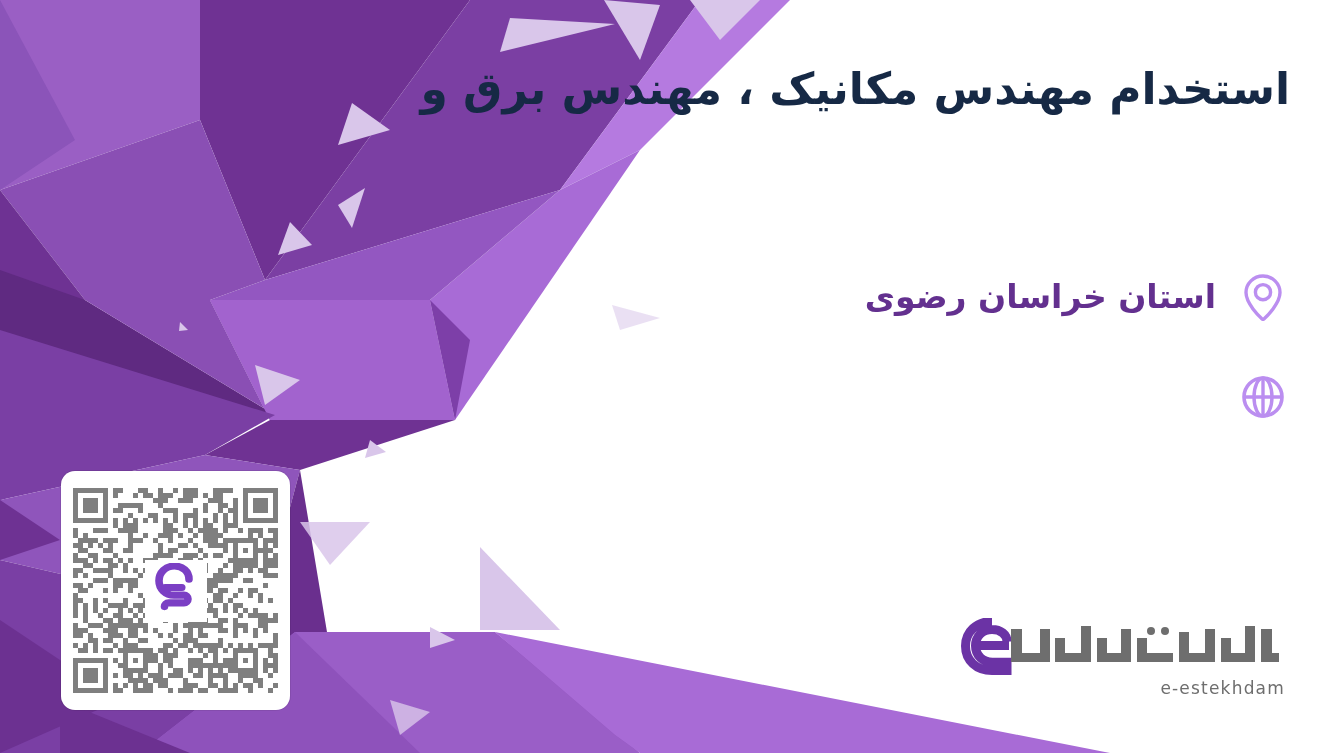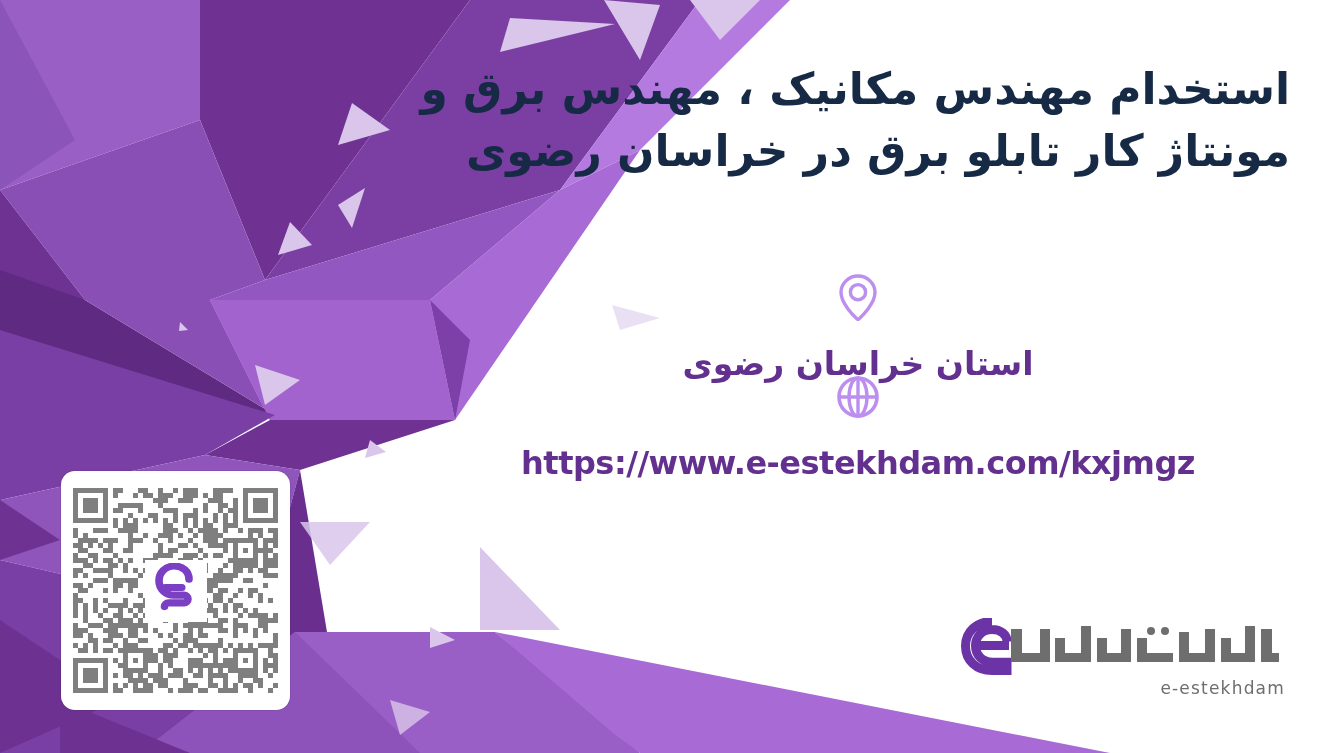--- a/index.html
+++ b/index.html
@@ -45,21 +45,20 @@
     font-weight: bold;
     font-size: 44px;
     line-height: 1.42;
     letter-spacing: 0px;
   }
 
   
   .info-row {
     position: absolute;
     display: flex;
-    flex-direction: column;
     align-items: center;
     justify-content: flex-start;
     gap: 22px;
     direction: rtl;
   }
   #row-location {
     top: 272px;
     right: 52px;
     width: 860px;
   }
@@ -197,21 +196,20 @@
       <polygon points="390,700 430,712 400,735" opacity="0.8"></polygon>
       <polygon points="180,322 188,330 179,331"></polygon>
       <polygon points="612,305 660,318 620,330" opacity="0.55"></polygon>
     </g>
   </svg>
 
   <div id="content">
 
     <div class="title">
       <div>استخدام مهندس مکانیک ، مهندس برق و</div>
-      <div>مونتاژ کار تابلو برق در خراسان رضوی</div>
     </div>
 
     <div class="info-row" id="row-location">
       <span class="info-icon">
         <svg width="46" height="50" viewBox="0 0 46 50" aria-hidden="true">
           <path d="M23 4 C13.6 4 6 11.5 6 20.6 C6 31.5 19.3 44.4 22.1 46.9 a1.4 1.4 0 0 0 1.8 0 C26.7 44.4 40 31.5 40 20.6 C40 11.5 32.4 4 23 4 Z" fill="none" stroke="#bb8ef0" stroke-width="3.4" stroke-linejoin="round"></path>
           <circle cx="23" cy="20.2" r="7.6" fill="none" stroke="#bb8ef0" stroke-width="3.4"></circle>
         </svg>
       </span>
       <span class="info-text">استان خراسان رضوی</span>
@@ -219,21 +217,20 @@
 
     <div class="info-row" id="row-url">
       <span class="info-icon">
         <svg width="48" height="48" viewBox="0 0 48 48" aria-hidden="true">
           <circle cx="24" cy="24" r="19" fill="none" stroke="#bb8ef0" stroke-width="3.6"></circle>
           <ellipse cx="24" cy="24" rx="9" ry="19" fill="none" stroke="#bb8ef0" stroke-width="3.4"></ellipse>
           <line x1="5" y1="24" x2="43" y2="24" stroke="#bb8ef0" stroke-width="3.4"></line>
           <line x1="24" y1="5" x2="24" y2="43" stroke="#bb8ef0" stroke-width="3.4"></line>
         </svg>
       </span>
-      <span class="info-text ltr">https://www.e-estekhdam.com/kxjmgz</span>
     </div>
 
     <div id="qr-card">
       <div id="qr-inner">
         <svg id="qr-svg" viewBox="0 0 41 41" shape-rendering="crispEdges" aria-hidden="true">
           <rect x="0" y="0" width="41" height="41" fill="#ffffff"></rect>
           <g id="qr-modules" fill="#7f7f7f">
               <path d="M0 0h1v1h-1zM1 0h1v1h-1zM2 0h1v1h-1zM3 0h1v1h-1zM4 0h1v1h-1zM5 0h1v1h-1zM6 0h1v1h-1zM8 0h1v1h-1zM9 0h1v1h-1zM13 0h1v1h-1zM14 0h1v1h-1zM17 0h1v1h-1zM20 0h1v1h-1zM22 0h1v1h-1zM23 0h1v1h-1zM24 0h1v1h-1zM28 0h1v1h-1zM29 0h1v1h-1zM30 0h1v1h-1zM31 0h1v1h-1zM34 0h1v1h-1zM35 0h1v1h-1zM36 0h1v1h-1zM37 0h1v1h-1zM38 0h1v1h-1zM39 0h1v1h-1zM40 0h1v1h-1zM0 1h1v1h-1zM6 1h1v1h-1zM8 1h1v1h-1zM12 1h1v1h-1zM14 1h1v1h-1zM15 1h1v1h-1zM17 1h1v1h-1zM18 1h1v1h-1zM19 1h1v1h-1zM22 1h1v1h-1zM23 1h1v1h-1zM24 1h1v1h-1zM26 1h1v1h-1zM28 1h1v1h-1zM29 1h1v1h-1zM34 1h1v1h-1zM40 1h1v1h-1zM0 2h1v1h-1zM2 2h1v1h-1zM3 2h1v1h-1zM4 2h1v1h-1zM6 2h1v1h-1zM16 2h1v1h-1zM17 2h1v1h-1zM18 2h1v1h-1zM21 2h1v1h-1zM22 2h1v1h-1zM23 2h1v1h-1zM27 2h1v1h-1zM28 2h1v1h-1zM29 2h1v1h-1zM32 2h1v1h-1zM34 2h1v1h-1zM36 2h1v1h-1zM37 2h1v1h-1zM38 2h1v1h-1zM40 2h1v1h-1zM0 3h1v1h-1zM2 3h1v1h-1zM3 3h1v1h-1zM4 3h1v1h-1zM6 3h1v1h-1zM9 3h1v1h-1zM10 3h1v1h-1zM11 3h1v1h-1zM12 3h1v1h-1zM13 3h1v1h-1zM17 3h1v1h-1zM26 3h1v1h-1zM29 3h1v1h-1zM30 3h1v1h-1zM32 3h1v1h-1zM34 3h1v1h-1zM36 3h1v1h-1zM37 3h1v1h-1zM38 3h1v1h-1zM40 3h1v1h-1zM0 4h1v1h-1zM2 4h1v1h-1zM3 4h1v1h-1zM4 4h1v1h-1zM6 4h1v1h-1zM8 4h1v1h-1zM9 4h1v1h-1zM13 4h1v1h-1zM18 4h1v1h-1zM19 4h1v1h-1zM20 4h1v1h-1zM24 4h1v1h-1zM26 4h1v1h-1zM29 4h1v1h-1zM31 4h1v1h-1zM32 4h1v1h-1zM34 4h1v1h-1zM36 4h1v1h-1zM37 4h1v1h-1zM38 4h1v1h-1zM40 4h1v1h-1zM0 5h1v1h-1zM6 5h1v1h-1zM11 5h1v1h-1zM15 5h1v1h-1zM16 5h1v1h-1zM20 5h1v1h-1zM22 5h1v1h-1zM23 5h1v1h-1zM24 5h1v1h-1zM28 5h1v1h-1zM30 5h1v1h-1zM32 5h1v1h-1zM34 5h1v1h-1zM40 5h1v1h-1zM0 6h1v1h-1zM1 6h1v1h-1zM2 6h1v1h-1zM3 6h1v1h-1zM4 6h1v1h-1zM5 6h1v1h-1zM6 6h1v1h-1zM8 6h1v1h-1zM10 6h1v1h-1zM12 6h1v1h-1zM14 6h1v1h-1zM16 6h1v1h-1zM18 6h1v1h-1zM20 6h1v1h-1zM22 6h1v1h-1zM24 6h1v1h-1zM26 6h1v1h-1zM28 6h1v1h-1zM30 6h1v1h-1zM32 6h1v1h-1zM34 6h1v1h-1zM35 6h1v1h-1zM36 6h1v1h-1zM37 6h1v1h-1zM38 6h1v1h-1zM39 6h1v1h-1zM40 6h1v1h-1zM8 7h1v1h-1zM10 7h1v1h-1zM11 7h1v1h-1zM12 7h1v1h-1zM18 7h1v1h-1zM19 7h1v1h-1zM22 7h1v1h-1zM24 7h1v1h-1zM26 7h1v1h-1zM27 7h1v1h-1zM30 7h1v1h-1zM31 7h1v1h-1zM32 7h1v1h-1zM0 8h1v1h-1zM4 8h1v1h-1zM5 8h1v1h-1zM6 8h1v1h-1zM9 8h1v1h-1zM10 8h1v1h-1zM11 8h1v1h-1zM12 8h1v1h-1zM18 8h1v1h-1zM19 8h1v1h-1zM20 8h1v1h-1zM23 8h1v1h-1zM25 8h1v1h-1zM26 8h1v1h-1zM27 8h1v1h-1zM28 8h1v1h-1zM30 8h1v1h-1zM33 8h1v1h-1zM35 8h1v1h-1zM36 8h1v1h-1zM37 8h1v1h-1zM39 8h1v1h-1zM40 8h1v1h-1zM0 9h1v1h-1zM2 9h1v1h-1zM11 9h1v1h-1zM14 9h1v1h-1zM17 9h1v1h-1zM18 9h1v1h-1zM19 9h1v1h-1zM21 9h1v1h-1zM24 9h1v1h-1zM26 9h1v1h-1zM27 9h1v1h-1zM28 9h1v1h-1zM29 9h1v1h-1zM35 9h1v1h-1zM37 9h1v1h-1zM40 9h1v1h-1zM1 10h1v1h-1zM2 10h1v1h-1zM3 10h1v1h-1zM4 10h1v1h-1zM6 10h1v1h-1zM7 10h1v1h-1zM8 10h1v1h-1zM11 10h1v1h-1zM12 10h1v1h-1zM13 10h1v1h-1zM16 10h1v1h-1zM19 10h1v1h-1zM23 10h1v1h-1zM26 10h1v1h-1zM27 10h1v1h-1zM28 10h1v1h-1zM30 10h1v1h-1zM31 10h1v1h-1zM32 10h1v1h-1zM33 10h1v1h-1zM34 10h1v1h-1zM35 10h1v1h-1zM36 10h1v1h-1zM38 10h1v1h-1zM39 10h1v1h-1zM40 10h1v1h-1zM0 11h1v1h-1zM1 11h1v1h-1zM3 11h1v1h-1zM5 11h1v1h-1zM7 11h1v1h-1zM11 11h1v1h-1zM17 11h1v1h-1zM21 11h1v1h-1zM22 11h1v1h-1zM24 11h1v1h-1zM27 11h1v1h-1zM28 11h1v1h-1zM29 11h1v1h-1zM30 11h1v1h-1zM32 11h1v1h-1zM36 11h1v1h-1zM38 11h1v1h-1zM40 11h1v1h-1zM1 12h1v1h-1zM2 12h1v1h-1zM6 12h1v1h-1zM7 12h1v1h-1zM10 12h1v1h-1zM11 12h1v1h-1zM17 12h1v1h-1zM19 12h1v1h-1zM20 12h1v1h-1zM25 12h1v1h-1zM30 12h1v1h-1zM32 12h1v1h-1zM34 12h1v1h-1zM36 12h1v1h-1zM37 12h1v1h-1zM38 12h1v1h-1zM39 12h1v1h-1zM0 13h1v1h-1zM3 13h1v1h-1zM4 13h1v1h-1zM8 13h1v1h-1zM16 13h1v1h-1zM17 13h1v1h-1zM18 13h1v1h-1zM19 13h1v1h-1zM22 13h1v1h-1zM23 13h1v1h-1zM24 13h1v1h-1zM26 13h1v1h-1zM28 13h1v1h-1zM29 13h1v1h-1zM32 13h1v1h-1zM36 13h1v1h-1zM38 13h1v1h-1zM40 13h1v1h-1zM0 14h1v1h-1zM1 14h1v1h-1zM2 14h1v1h-1zM4 14h1v1h-1zM6 14h1v1h-1zM7 14h1v1h-1zM9 14h1v1h-1zM11 14h1v1h-1zM14 14h1v1h-1zM15 14h1v1h-1zM16 14h1v1h-1zM21 14h1v1h-1zM22 14h1v1h-1zM23 14h1v1h-1zM25 14h1v1h-1zM31 14h1v1h-1zM32 14h1v1h-1zM33 14h1v1h-1zM34 14h1v1h-1zM35 14h1v1h-1zM36 14h1v1h-1zM38 14h1v1h-1zM39 14h1v1h-1zM40 14h1v1h-1zM2 15h1v1h-1zM3 15h1v1h-1zM7 15h1v1h-1zM8 15h1v1h-1zM10 15h1v1h-1zM26 15h1v1h-1zM30 15h1v1h-1zM32 15h1v1h-1zM33 15h1v1h-1zM34 15h1v1h-1zM35 15h1v1h-1zM36 15h1v1h-1zM38 15h1v1h-1zM39 15h1v1h-1zM40 15h1v1h-1zM0 16h1v1h-1zM1 16h1v1h-1zM4 16h1v1h-1zM5 16h1v1h-1zM6 16h1v1h-1zM7 16h1v1h-1zM10 16h1v1h-1zM12 16h1v1h-1zM14 16h1v1h-1zM26 16h1v1h-1zM29 16h1v1h-1zM32 16h1v1h-1zM33 16h1v1h-1zM35 16h1v1h-1zM37 16h1v1h-1zM38 16h1v1h-1zM0 17h1v1h-1zM2 17h1v1h-1zM7 17h1v1h-1zM13 17h1v1h-1zM28 17h1v1h-1zM29 17h1v1h-1zM30 17h1v1h-1zM31 17h1v1h-1zM32 17h1v1h-1zM38 17h1v1h-1zM39 17h1v1h-1zM40 17h1v1h-1zM4 18h1v1h-1zM5 18h1v1h-1zM6 18h1v1h-1zM8 18h1v1h-1zM9 18h1v1h-1zM10 18h1v1h-1zM11 18h1v1h-1zM12 18h1v1h-1zM26 18h1v1h-1zM27 18h1v1h-1zM28 18h1v1h-1zM29 18h1v1h-1zM30 18h1v1h-1zM31 18h1v1h-1zM34 18h1v1h-1zM35 18h1v1h-1zM0 19h1v1h-1zM1 19h1v1h-1zM3 19h1v1h-1zM8 19h1v1h-1zM9 19h1v1h-1zM11 19h1v1h-1zM12 19h1v1h-1zM26 19h1v1h-1zM27 19h1v1h-1zM28 19h1v1h-1zM38 19h1v1h-1zM1 20h1v1h-1zM2 20h1v1h-1zM6 20h1v1h-1zM8 20h1v1h-1zM11 20h1v1h-1zM26 20h1v1h-1zM27 20h1v1h-1zM29 20h1v1h-1zM30 20h1v1h-1zM33 20h1v1h-1zM35 20h1v1h-1zM36 20h1v1h-1zM0 21h1v1h-1zM13 21h1v1h-1zM28 21h1v1h-1zM29 21h1v1h-1zM32 21h1v1h-1zM35 21h1v1h-1zM37 21h1v1h-1zM0 22h1v1h-1zM1 22h1v1h-1zM4 22h1v1h-1zM6 22h1v1h-1zM10 22h1v1h-1zM14 22h1v1h-1zM26 22h1v1h-1zM28 22h1v1h-1zM29 22h1v1h-1zM31 22h1v1h-1zM37 22h1v1h-1zM39 22h1v1h-1zM0 23h1v1h-1zM2 23h1v1h-1zM4 23h1v1h-1zM7 23h1v1h-1zM8 23h1v1h-1zM9 23h1v1h-1zM10 23h1v1h-1zM12 23h1v1h-1zM13 23h1v1h-1zM14 23h1v1h-1zM27 23h1v1h-1zM30 23h1v1h-1zM32 23h1v1h-1zM33 23h1v1h-1zM0 24h1v1h-1zM2 24h1v1h-1zM4 24h1v1h-1zM6 24h1v1h-1zM9 24h1v1h-1zM11 24h1v1h-1zM13 24h1v1h-1zM26 24h1v1h-1zM27 24h1v1h-1zM28 24h1v1h-1zM30 24h1v1h-1zM32 24h1v1h-1zM34 24h1v1h-1zM36 24h1v1h-1zM0 25h1v1h-1zM2 25h1v1h-1zM5 25h1v1h-1zM8 25h1v1h-1zM9 25h1v1h-1zM12 25h1v1h-1zM14 25h1v1h-1zM28 25h1v1h-1zM33 25h1v1h-1zM35 25h1v1h-1zM36 25h1v1h-1zM37 25h1v1h-1zM38 25h1v1h-1zM40 25h1v1h-1zM2 26h1v1h-1zM6 26h1v1h-1zM7 26h1v1h-1zM9 26h1v1h-1zM10 26h1v1h-1zM11 26h1v1h-1zM13 26h1v1h-1zM18 26h1v1h-1zM23 26h1v1h-1zM24 26h1v1h-1zM25 26h1v1h-1zM26 26h1v1h-1zM29 26h1v1h-1zM30 26h1v1h-1zM32 26h1v1h-1zM37 26h1v1h-1zM38 26h1v1h-1zM39 26h1v1h-1zM40 26h1v1h-1zM0 27h1v1h-1zM3 27h1v1h-1zM4 27h1v1h-1zM5 27h1v1h-1zM7 27h1v1h-1zM8 27h1v1h-1zM9 27h1v1h-1zM10 27h1v1h-1zM11 27h1v1h-1zM12 27h1v1h-1zM13 27h1v1h-1zM14 27h1v1h-1zM20 27h1v1h-1zM22 27h1v1h-1zM23 27h1v1h-1zM24 27h1v1h-1zM25 27h1v1h-1zM26 27h1v1h-1zM27 27h1v1h-1zM28 27h1v1h-1zM29 27h1v1h-1zM32 27h1v1h-1zM33 27h1v1h-1zM34 27h1v1h-1zM37 27h1v1h-1zM38 27h1v1h-1zM0 28h1v1h-1zM1 28h1v1h-1zM2 28h1v1h-1zM6 28h1v1h-1zM7 28h1v1h-1zM8 28h1v1h-1zM11 28h1v1h-1zM12 28h1v1h-1zM14 28h1v1h-1zM16 28h1v1h-1zM20 28h1v1h-1zM23 28h1v1h-1zM25 28h1v1h-1zM29 28h1v1h-1zM30 28h1v1h-1zM32 28h1v1h-1zM34 28h1v1h-1zM36 28h1v1h-1zM38 28h1v1h-1zM0 29h1v1h-1zM1 29h1v1h-1zM3 29h1v1h-1zM7 29h1v1h-1zM8 29h1v1h-1zM9 29h1v1h-1zM11 29h1v1h-1zM12 29h1v1h-1zM17 29h1v1h-1zM19 29h1v1h-1zM22 29h1v1h-1zM23 29h1v1h-1zM25 29h1v1h-1zM26 29h1v1h-1zM32 29h1v1h-1zM36 29h1v1h-1zM40 29h1v1h-1zM3 30h1v1h-1zM4 30h1v1h-1zM6 30h1v1h-1zM7 30h1v1h-1zM10 30h1v1h-1zM13 30h1v1h-1zM14 30h1v1h-1zM20 30h1v1h-1zM22 30h1v1h-1zM23 30h1v1h-1zM24 30h1v1h-1zM29 30h1v1h-1zM40 30h1v1h-1zM0 31h1v1h-1zM2 31h1v1h-1zM4 31h1v1h-1zM8 31h1v1h-1zM10 31h1v1h-1zM11 31h1v1h-1zM12 31h1v1h-1zM18 31h1v1h-1zM19 31h1v1h-1zM21 31h1v1h-1zM22 31h1v1h-1zM24 31h1v1h-1zM25 31h1v1h-1zM26 31h1v1h-1zM27 31h1v1h-1zM28 31h1v1h-1zM29 31h1v1h-1zM31 31h1v1h-1zM33 31h1v1h-1zM35 31h1v1h-1zM37 31h1v1h-1zM38 31h1v1h-1zM39 31h1v1h-1zM40 31h1v1h-1zM1 32h1v1h-1zM2 32h1v1h-1zM4 32h1v1h-1zM6 32h1v1h-1zM7 32h1v1h-1zM9 32h1v1h-1zM10 32h1v1h-1zM11 32h1v1h-1zM12 32h1v1h-1zM13 32h1v1h-1zM14 32h1v1h-1zM15 32h1v1h-1zM17 32h1v1h-1zM18 32h1v1h-1zM20 32h1v1h-1zM23 32h1v1h-1zM25 32h1v1h-1zM27 32h1v1h-1zM28 32h1v1h-1zM30 32h1v1h-1zM32 32h1v1h-1zM33 32h1v1h-1zM34 32h1v1h-1zM35 32h1v1h-1zM36 32h1v1h-1zM39 32h1v1h-1zM10 33h1v1h-1zM14 33h1v1h-1zM15 33h1v1h-1zM16 33h1v1h-1zM18 33h1v1h-1zM19 33h1v1h-1zM20 33h1v1h-1zM26 33h1v1h-1zM28 33h1v1h-1zM32 33h1v1h-1zM36 33h1v1h-1zM39 33h1v1h-1zM40 33h1v1h-1zM0 34h1v1h-1zM1 34h1v1h-1zM2 34h1v1h-1zM3 34h1v1h-1zM4 34h1v1h-1zM5 34h1v1h-1zM6 34h1v1h-1zM8 34h1v1h-1zM10 34h1v1h-1zM12 34h1v1h-1zM14 34h1v1h-1zM15 34h1v1h-1zM16 34h1v1h-1zM18 34h1v1h-1zM19 34h1v1h-1zM23 34h1v1h-1zM24 34h1v1h-1zM25 34h1v1h-1zM28 34h1v1h-1zM30 34h1v1h-1zM31 34h1v1h-1zM32 34h1v1h-1zM34 34h1v1h-1zM36 34h1v1h-1zM38 34h1v1h-1zM40 34h1v1h-1zM0 35h1v1h-1zM6 35h1v1h-1zM9 35h1v1h-1zM10 35h1v1h-1zM14 35h1v1h-1zM17 35h1v1h-1zM19 35h1v1h-1zM23 35h1v1h-1zM24 35h1v1h-1zM25 35h1v1h-1zM26 35h1v1h-1zM27 35h1v1h-1zM28 35h1v1h-1zM29 35h1v1h-1zM30 35h1v1h-1zM31 35h1v1h-1zM32 35h1v1h-1zM36 35h1v1h-1zM38 35h1v1h-1zM39 35h1v1h-1zM40 35h1v1h-1zM0 36h1v1h-1zM2 36h1v1h-1zM3 36h1v1h-1zM4 36h1v1h-1zM6 36h1v1h-1zM10 36h1v1h-1zM11 36h1v1h-1zM12 36h1v1h-1zM13 36h1v1h-1zM14 36h1v1h-1zM17 36h1v1h-1zM20 36h1v1h-1zM21 36h1v1h-1zM23 36h1v1h-1zM25 36h1v1h-1zM27 36h1v1h-1zM29 36h1v1h-1zM31 36h1v1h-1zM32 36h1v1h-1zM33 36h1v1h-1zM34 36h1v1h-1zM35 36h1v1h-1zM36 36h1v1h-1zM38 36h1v1h-1zM40 36h1v1h-1zM0 37h1v1h-1zM2 37h1v1h-1zM3 37h1v1h-1zM4 37h1v1h-1zM6 37h1v1h-1zM8 37h1v1h-1zM10 37h1v1h-1zM11 37h1v1h-1zM13 37h1v1h-1zM15 37h1v1h-1zM16 37h1v1h-1zM17 37h1v1h-1zM19 37h1v1h-1zM20 37h1v1h-1zM21 37h1v1h-1zM24 37h1v1h-1zM25 37h1v1h-1zM27 37h1v1h-1zM28 37h1v1h-1zM29 37h1v1h-1zM30 37h1v1h-1zM33 37h1v1h-1zM34 37h1v1h-1zM35 37h1v1h-1zM36 37h1v1h-1zM39 37h1v1h-1zM0 38h1v1h-1zM2 38h1v1h-1zM3 38h1v1h-1zM4 38h1v1h-1zM6 38h1v1h-1zM11 38h1v1h-1zM12 38h1v1h-1zM13 38h1v1h-1zM14 38h1v1h-1zM16 38h1v1h-1zM17 38h1v1h-1zM18 38h1v1h-1zM22 38h1v1h-1zM27 38h1v1h-1zM30 38h1v1h-1zM33 38h1v1h-1zM36 38h1v1h-1zM37 38h1v1h-1zM0 39h1v1h-1zM6 39h1v1h-1zM8 39h1v1h-1zM10 39h1v1h-1zM12 39h1v1h-1zM14 39h1v1h-1zM15 39h1v1h-1zM17 39h1v1h-1zM18 39h1v1h-1zM22 39h1v1h-1zM23 39h1v1h-1zM24 39h1v1h-1zM27 39h1v1h-1zM28 39h1v1h-1zM30 39h1v1h-1zM32 39h1v1h-1zM34 39h1v1h-1zM35 39h1v1h-1zM37 39h1v1h-1zM40 39h1v1h-1zM0 40h1v1h-1zM1 40h1v1h-1zM2 40h1v1h-1zM3 40h1v1h-1zM4 40h1v1h-1zM5 40h1v1h-1zM6 40h1v1h-1zM8 40h1v1h-1zM9 40h1v1h-1zM12 40h1v1h-1zM13 40h1v1h-1zM14 40h1v1h-1zM15 40h1v1h-1zM19 40h1v1h-1zM21 40h1v1h-1zM22 40h1v1h-1zM23 40h1v1h-1zM25 40h1v1h-1zM26 40h1v1h-1zM29 40h1v1h-1zM30 40h1v1h-1zM31 40h1v1h-1zM32 40h1v1h-1zM35 40h1v1h-1zM39 40h1v1h-1z" fill="#7f7f7f"></path>
             </g>
         </svg>

